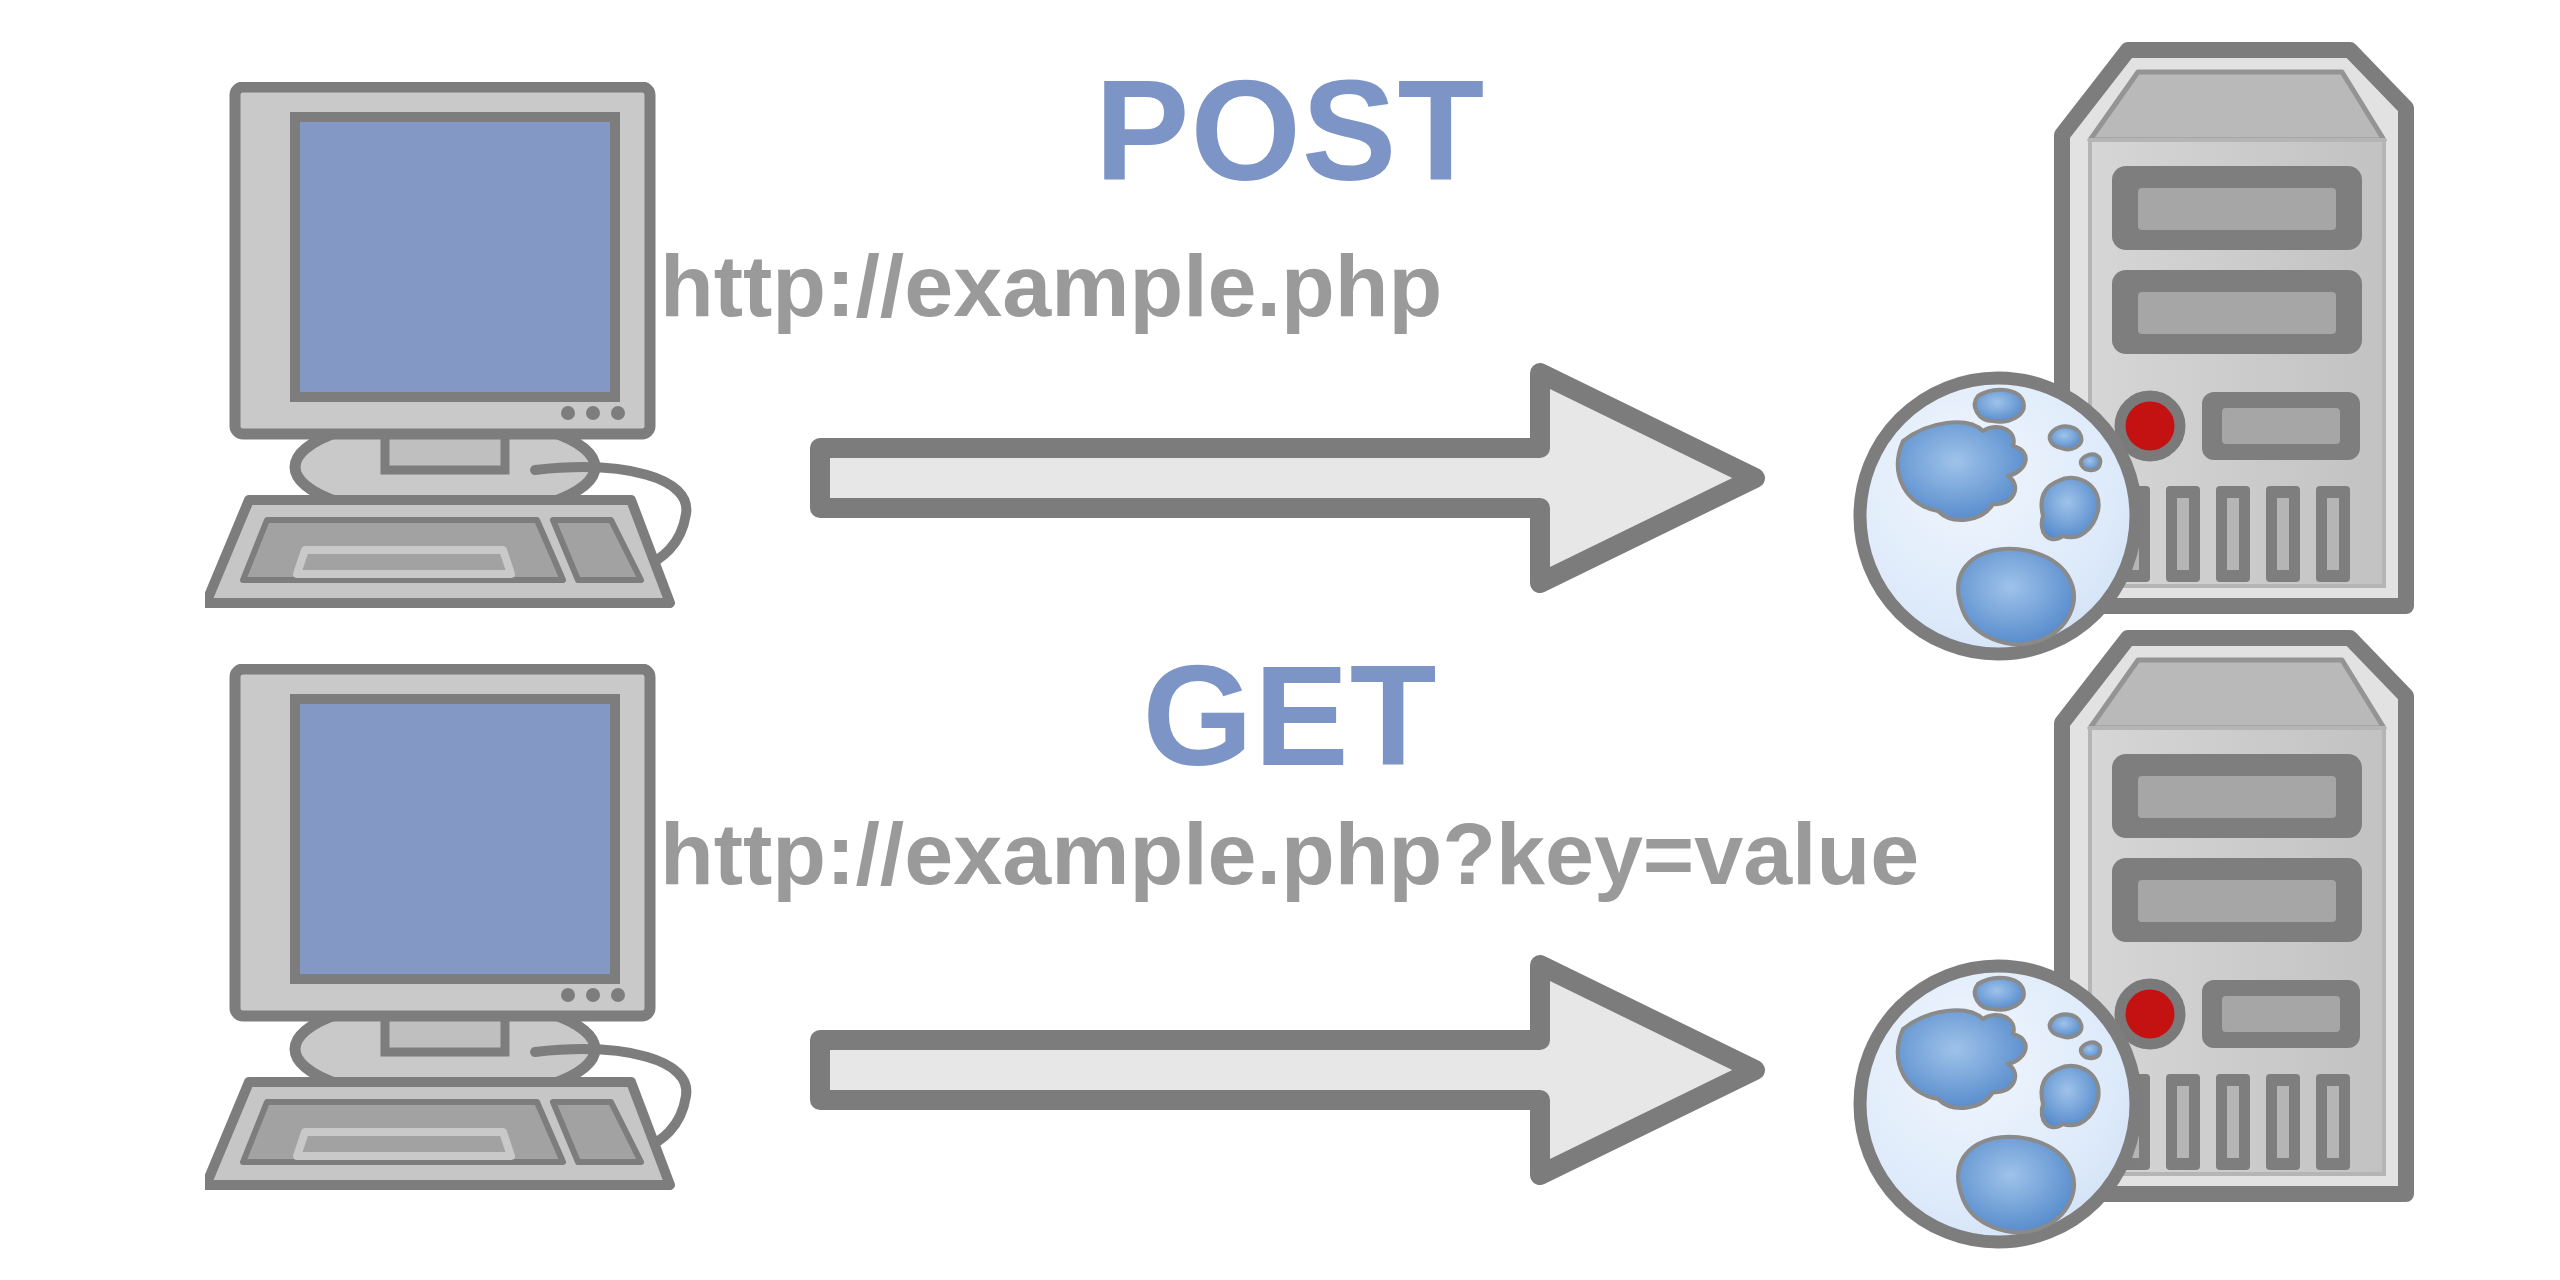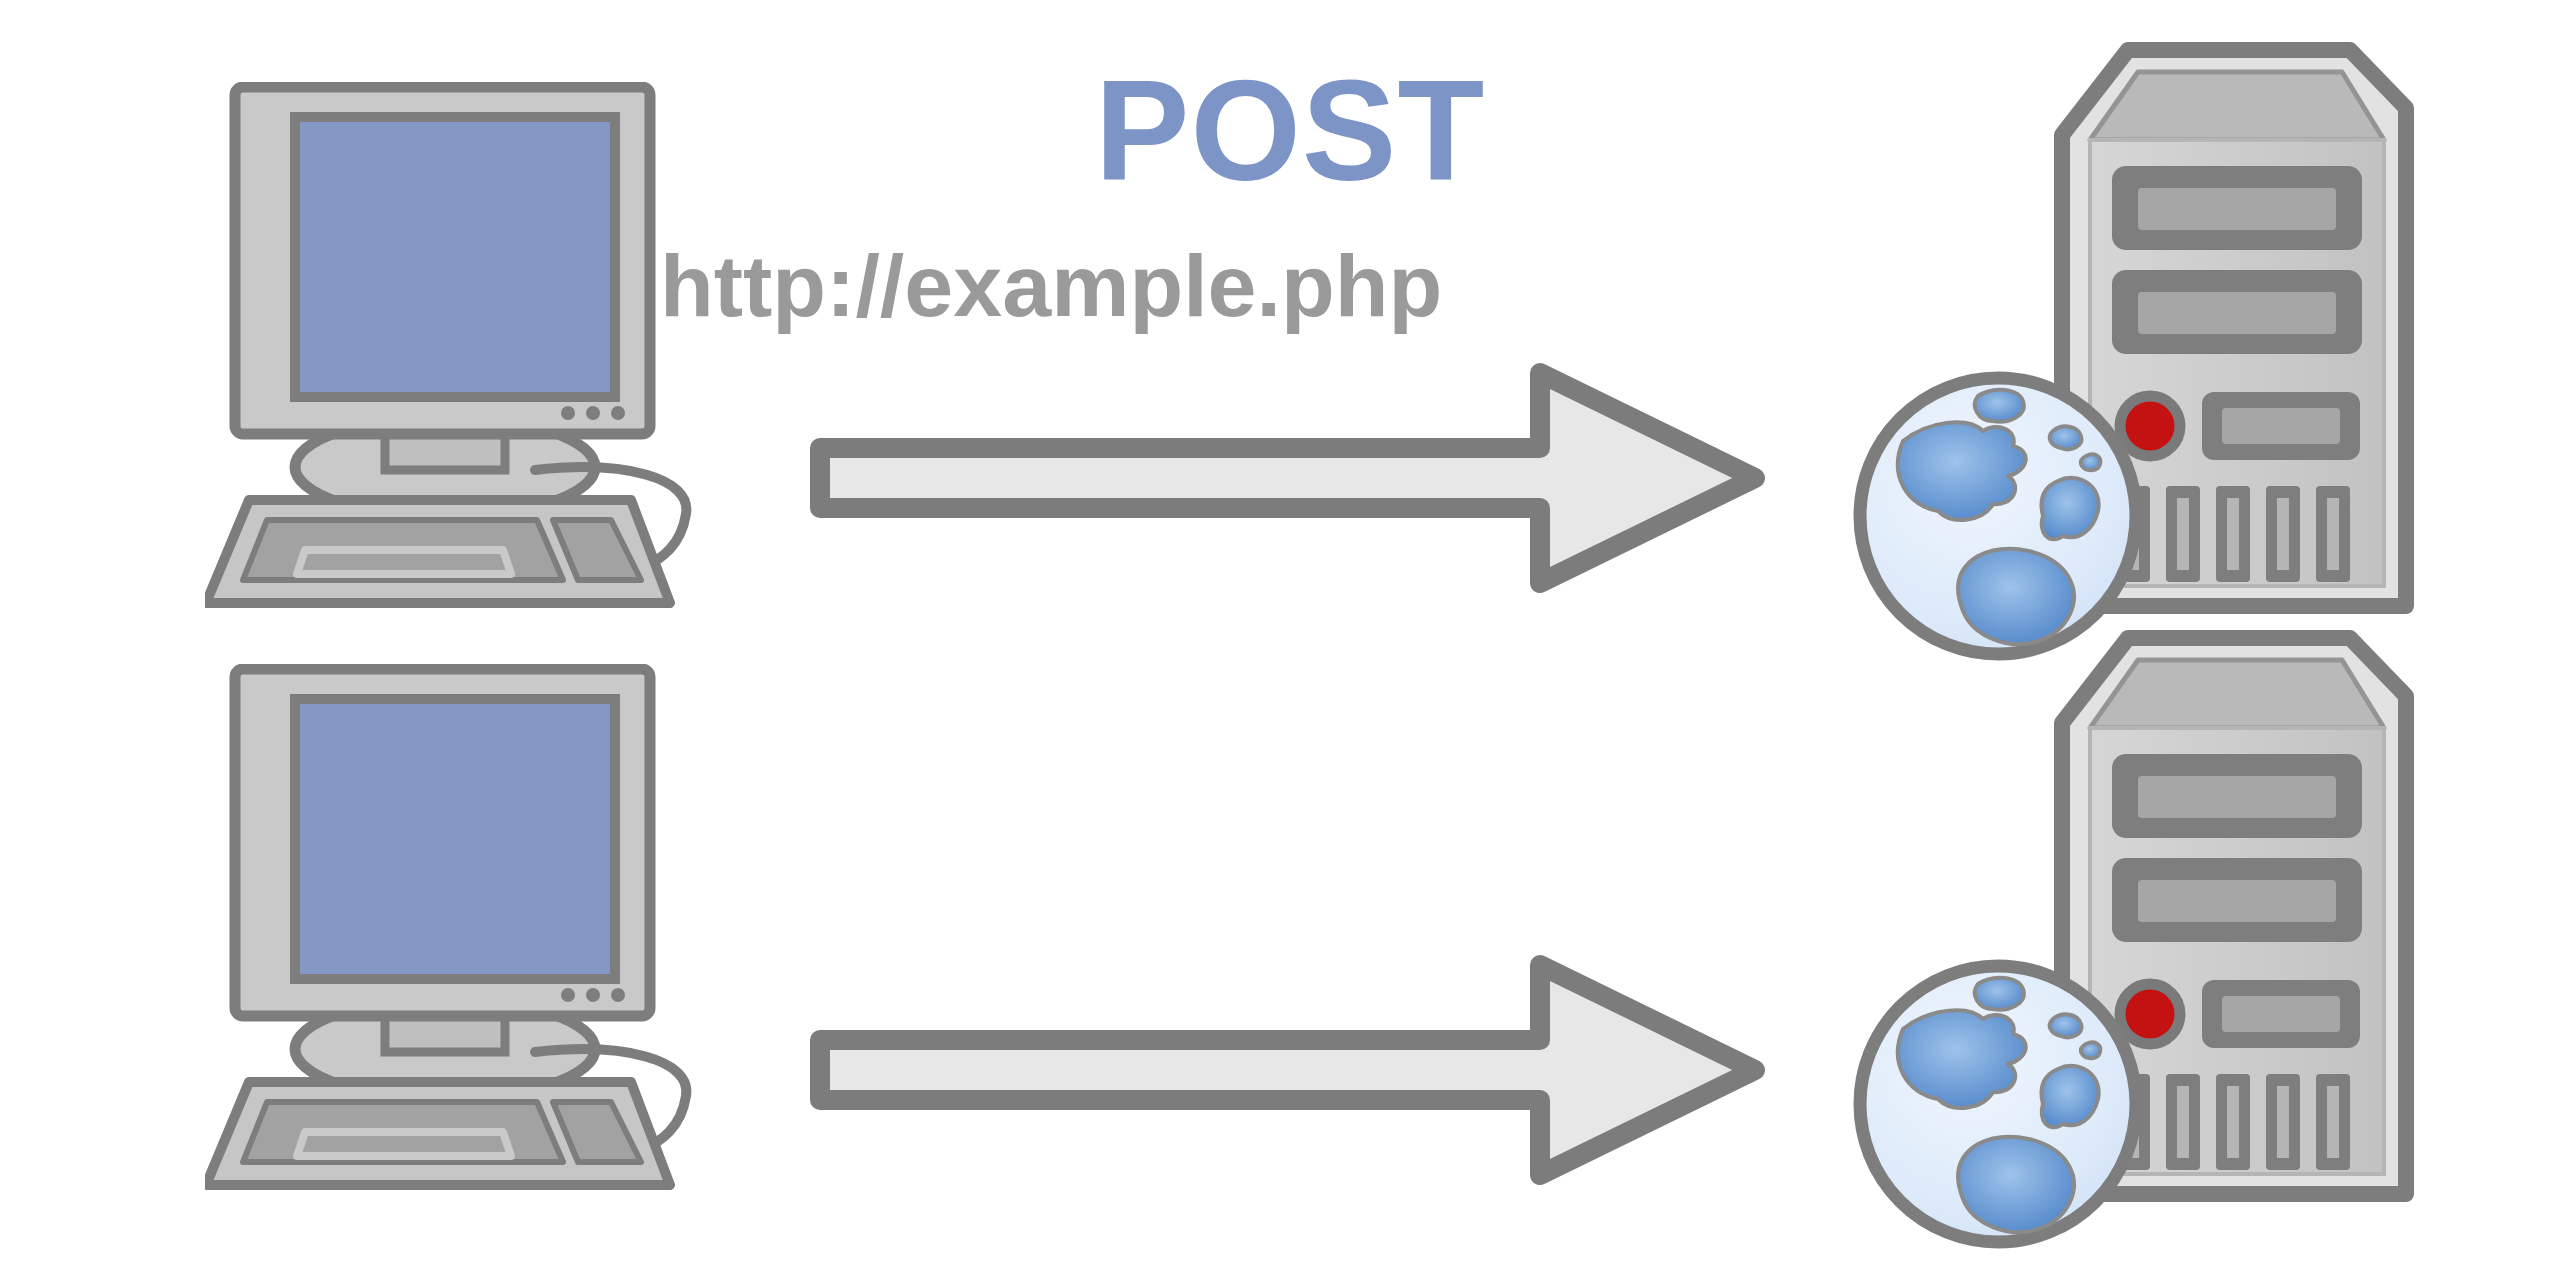--- a/index.html
+++ b/index.html
@@ -126,21 +126,23 @@
         <use href="#icon-arrow"></use>
       </svg>
   </div>
 
   <div class="abs icon-computer" style="top:664px">
     <svg>
         <use href="#icon-computer"></use>
       </svg>
   </div>
 
+  <div class="method-label" style="top:645px">GET</div>
 
+  <div class="url-label" style="top:810px">http://example.php?key=value</div>
 
   <div class="abs icon-arrow" style="top:950px">
     <svg>
         <use href="#icon-arrow"></use>
       </svg>
   </div>
 
   <div class="abs icon-server" style="top:628px;z-index:1">
     <svg>
         <use href="#icon-server"></use>

